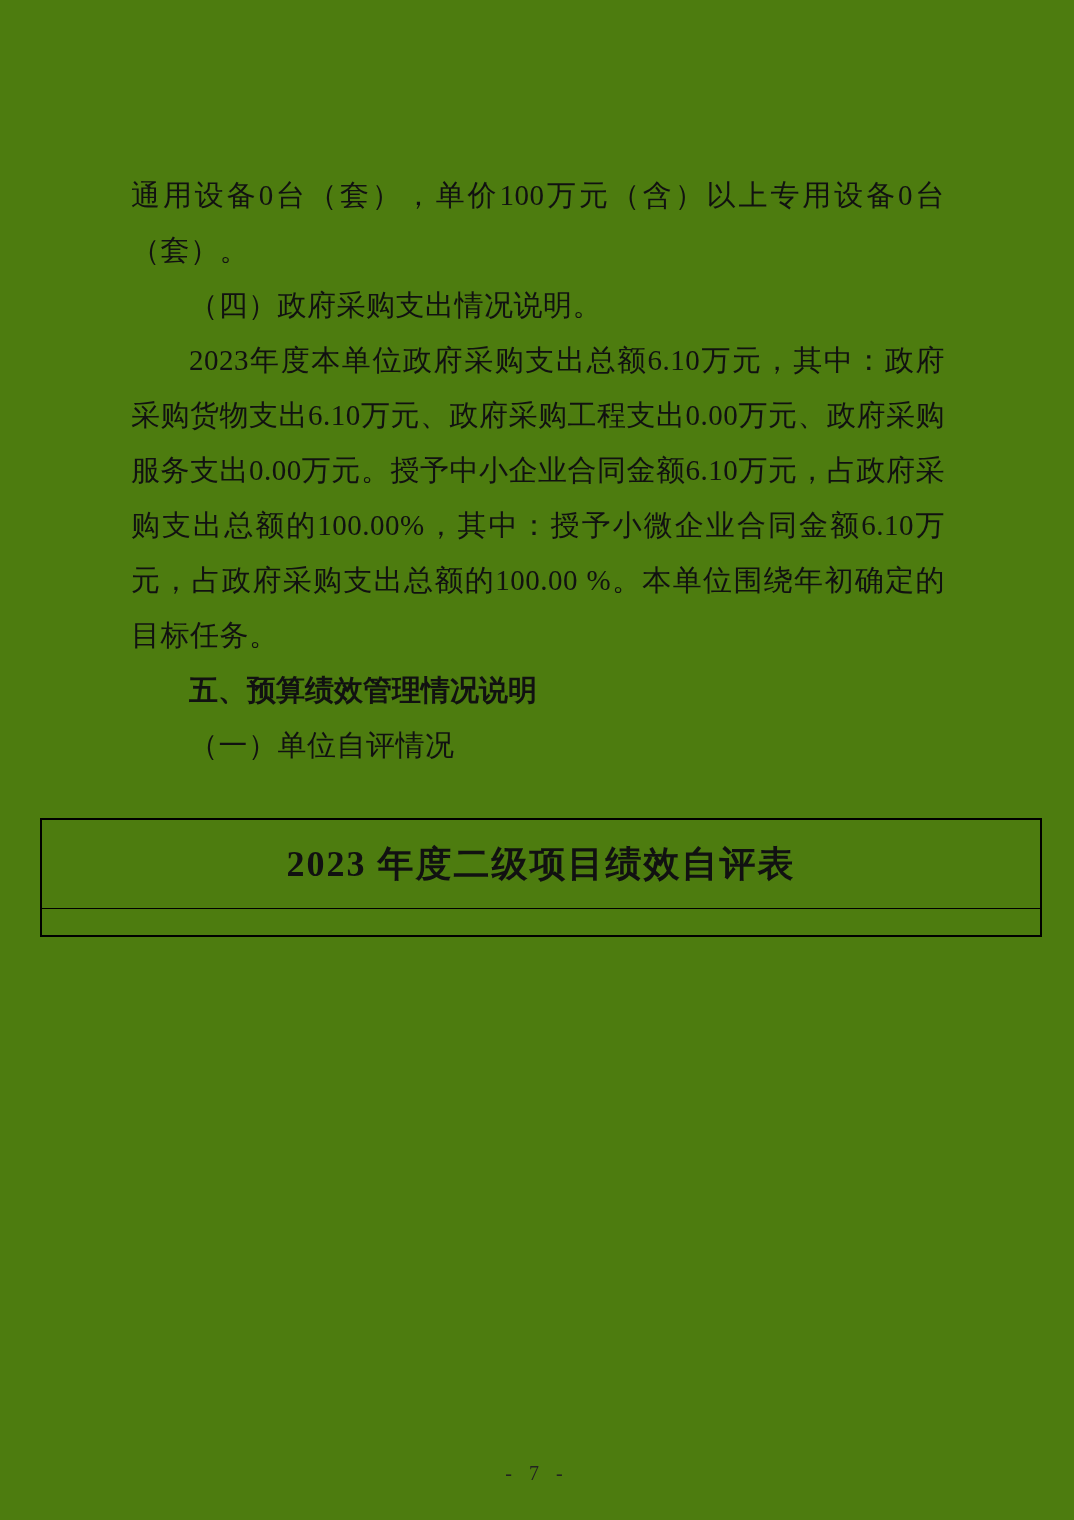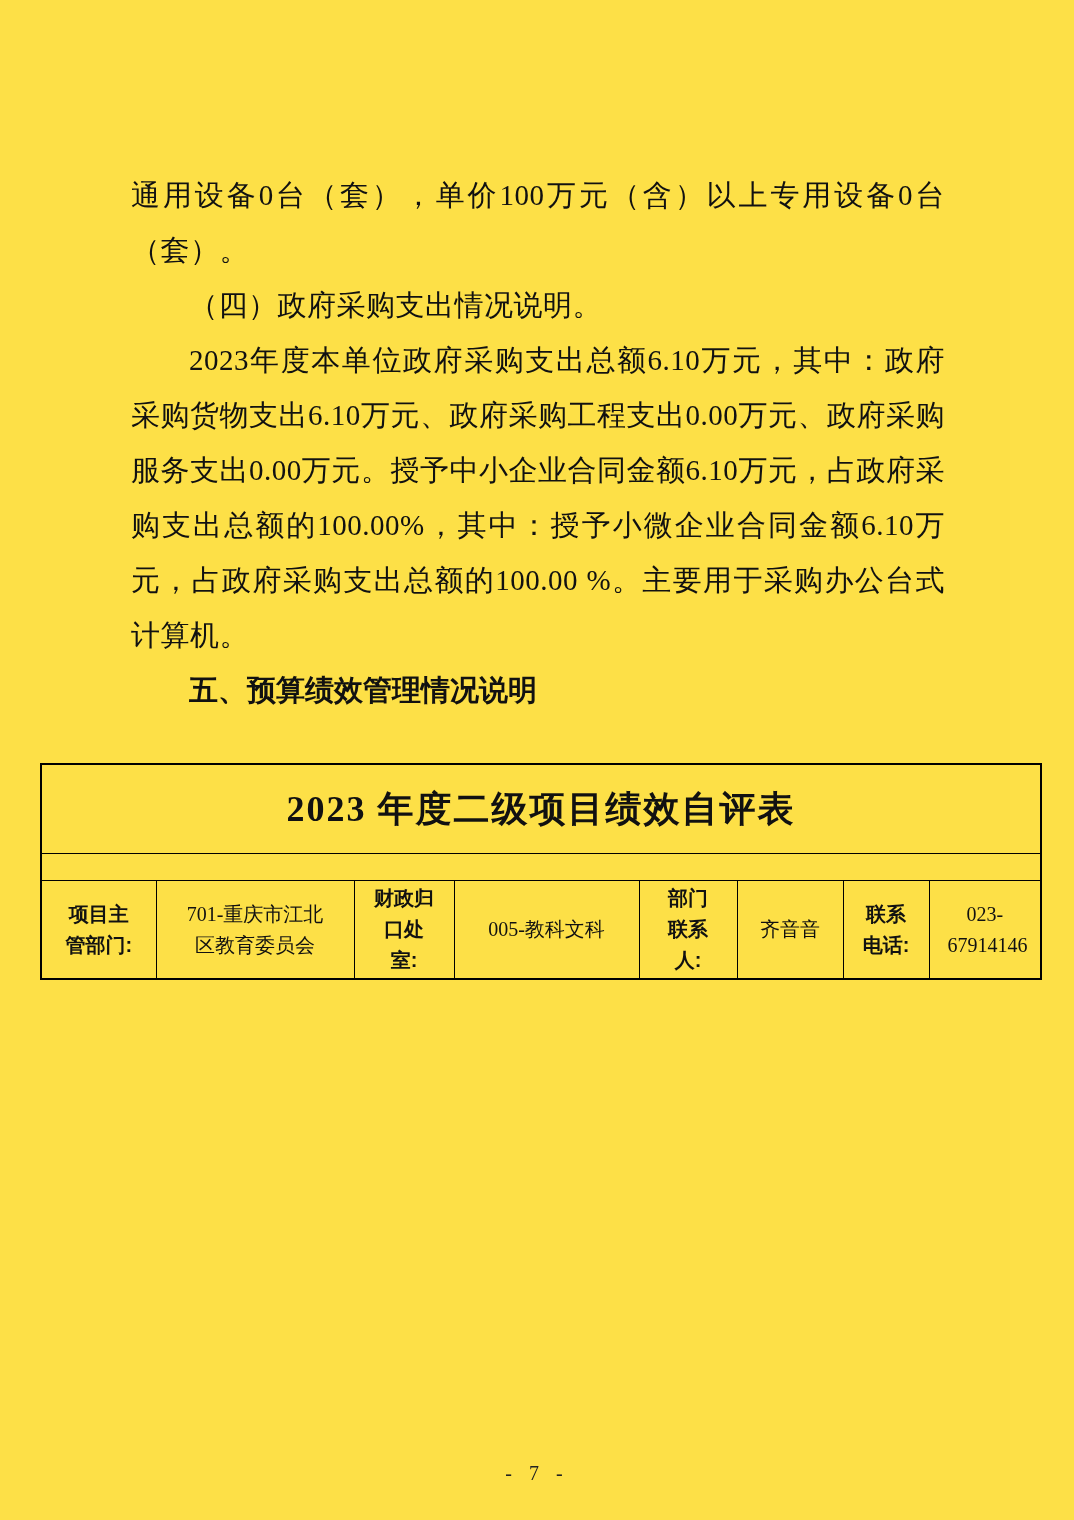--- a/index.html
+++ b/index.html
@@ -6,21 +6,21 @@
     margin: 0; padding: 0;
     width: 1074px; height: 1520px;
     background: #ffffff;
     color: #111111;
     font-family: "Liberation Serif", "DejaVu Serif", serif;
     overflow: hidden;
   }
   .page {
     position: relative;
     width: 1074px; height: 1520px;
-    background: #fde047;
+    background: #4d7c0f;
   }
   .doc { padding-top: 168px; }
   .body-p {
     margin: 0 129px 0 131px;
     font-size: 29px;
     line-height: 55px;
     text-align: justify;
     letter-spacing: 0.5px;
   }
   .indent { text-indent: 2em; }
@@ -81,58 +81,44 @@
 </head>
 <body>
 
 <div class="page">
   <div class="doc">
 
     <p class="body-p">通用设备0台（套），单价100万元（含）以上专用设备0台（套）。</p>
 
     <p class="body-p indent">（四）政府采购支出情况说明。</p>
 
-    <p class="body-p indent">2023年度本单位政府采购支出总额6.10万元，其中：政府采购货物支出6.10万元、政府采购工程支出0.00万元、政府采购服务支出0.00万元。授予中小企业合同金额6.10万元，占政府采购支出总额的100.00%，其中：授予小微企业合同金额6.10万元，占政府采购支出总额的100.00 %。主要用于采购办公台式计算机。</p>
+    <p class="body-p indent">2023年度本单位政府采购支出总额6.10万元，其中：政府采购货物支出6.10万元、政府采购工程支出0.00万元、政府采购服务支出0.00万元。授予中小企业合同金额6.10万元，占政府采购支出总额的100.00%，其中：授予小微企业合同金额6.10万元，占政府采购支出总额的100.00 %。本单位围绕年初确定的目标任务。</p>
 
     <h2 class="heading-5">五、预算绩效管理情况说明</h2>
 
+    <p class="body-p indent">（一）单位自评情况</p>
 
 
     <table class="eval-table">
       <colgroup>
         <col style="width:115px">
           <col style="width:198px">
         <col style="width:100px">
           <col style="width:185px">
         <col style="width:98px">
           <col style="width:106px">
         <col style="width:86px">
           <col style="width:112px">
       </colgroup>
       <tbody>
         <tr>
           <td colspan="8" class="tbl-title">2023 年度二级项目绩效自评表</td>
         </tr>
         <tr class="spacer-row">
           <td colspan="8"></td>
         </tr>
-        <tr class="data-row-2">
-          <td class="lbl">项目主
-管部门:</td>
-          <td class="val">701-重庆市江北
-区教育委员会</td>
-          <td class="lbl">财政归
-口处室:</td>
-          <td class="val">005-教科文科</td>
-          <td class="lbl">部门
-联系人:</td>
-          <td class="val">齐音音</td>
-          <td class="lbl">联系
-电话:</td>
-          <td class="val">023-67914146</td>
-        </tr>
       </tbody>
     </table>
 
   </div>
 
   <div class="page-footer">- 7 -</div>
 </div>
 
 </body></html>

